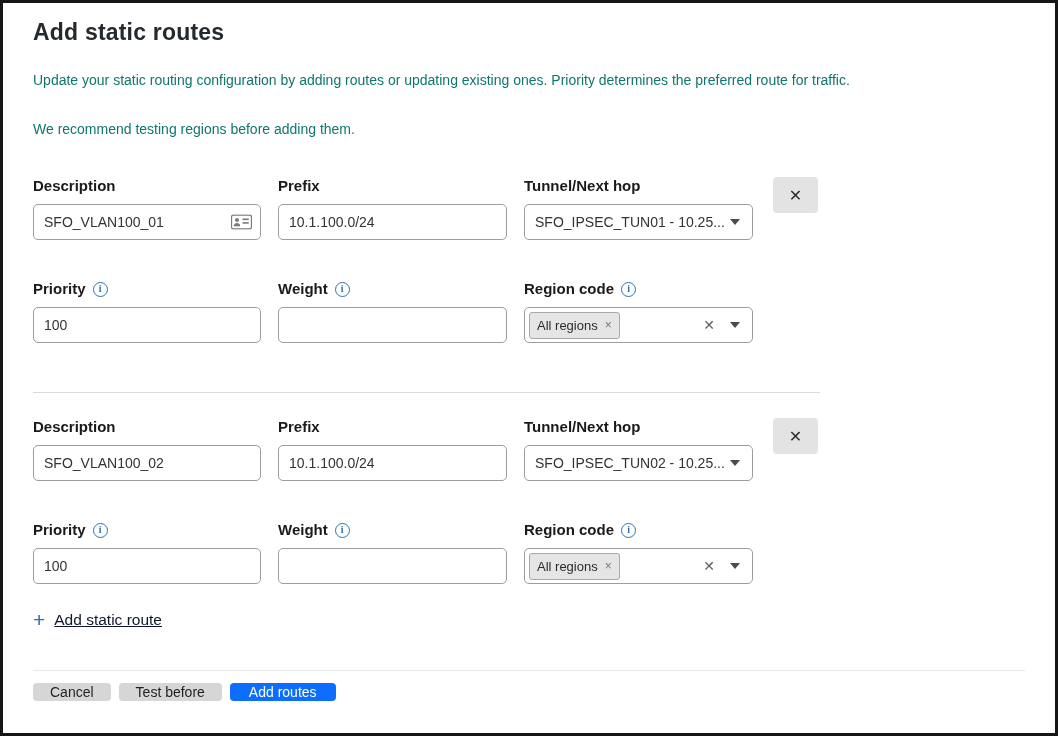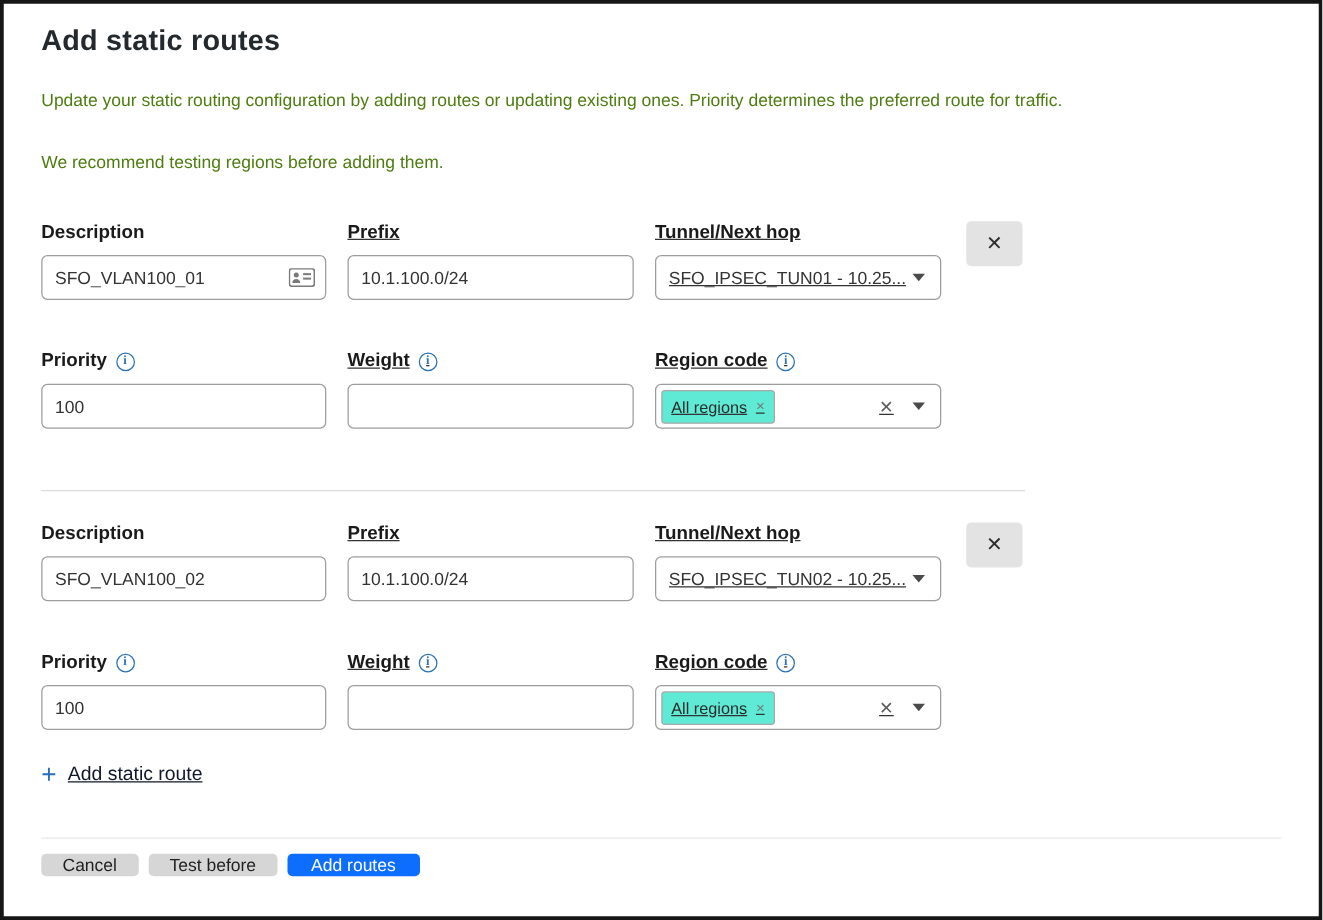--- a/index.html
+++ b/index.html
@@ -11,27 +11,27 @@
     font-family: "Liberation Sans", sans-serif;
     color: #333333;
     overflow: hidden;
   }
   .content { padding: 16px 30px 0 30px; }
 
   .page-title {
     font-size: 23px; font-weight: 700; color: #24292e;
     margin-bottom: 26px; letter-spacing: 0.2px;
   }
-  .intro { font-size: 14px; color: #4d7c0f; margin-bottom: 33px; white-space: nowrap; }
+  .intro { font-size: 14px; color: #0f766e; margin-bottom: 33px; white-space: nowrap; }
   .intro.second { margin-bottom: 40px; }
 
   .row { display: flex; }
   .row.top-row { margin-bottom: 40px; }
   .field { width: 228px; margin-right: 17px; }
-  .field.c2, .field.c3 { width: 229px; text-decoration: underline; }
+  .field.c2, .field.c3 { width: 229px; }
   .field-label {
     display: flex; align-items: center; gap: 7px;
     font-size: 15px; font-weight: 700; color: #1a1a1a;
     margin-bottom: 9px; line-height: 18px;
   }
   .info-icon {
     width: 15px; height: 15px; border: 1px solid #2c73b4; border-radius: 50%;
     color: #2c73b4; font-size: 10px; line-height: 1; font-style: normal;
     display: inline-flex; align-items: center; justify-content: center;
     cursor: pointer; flex: 0 0 auto; font-family: "Liberation Serif", serif;
@@ -53,21 +53,21 @@
   .select-text { white-space: nowrap; overflow: hidden; }
   .caret {
     width: 0; height: 0; flex: 0 0 auto;
     border-left: 5px solid transparent; border-right: 5px solid transparent;
     border-top: 6px solid #4a4a4a; margin-left: auto;
   }
   .multi-select { padding: 0 12px 0 4px; }
   .region-tag {
     display: inline-flex; align-items: center; gap: 7px;
     height: 27px; padding: 0 7px;
-    background: #5eead4; border: 1px solid #a8a8a8; border-radius: 3px;
+    background: #e5e5e5; border: 1px solid #a8a8a8; border-radius: 3px;
     font-size: 13px; color: #2b2b2b; white-space: nowrap;
   }
   .tag-remove { color: #767676; font-size: 12px; cursor: pointer; line-height: 1; }
   .spacer { flex: 1 1 auto; }
   .clear-x { color: #5d5d5d; font-size: 14px; cursor: pointer; line-height: 1; }
   .multi-select .caret { margin-left: 15px; }
 
   .delete-btn {
     width: 45px; height: 36px; margin-left: 3px; flex: 0 0 auto;
     background: #e3e3e3; border: none; border-radius: 4px;

